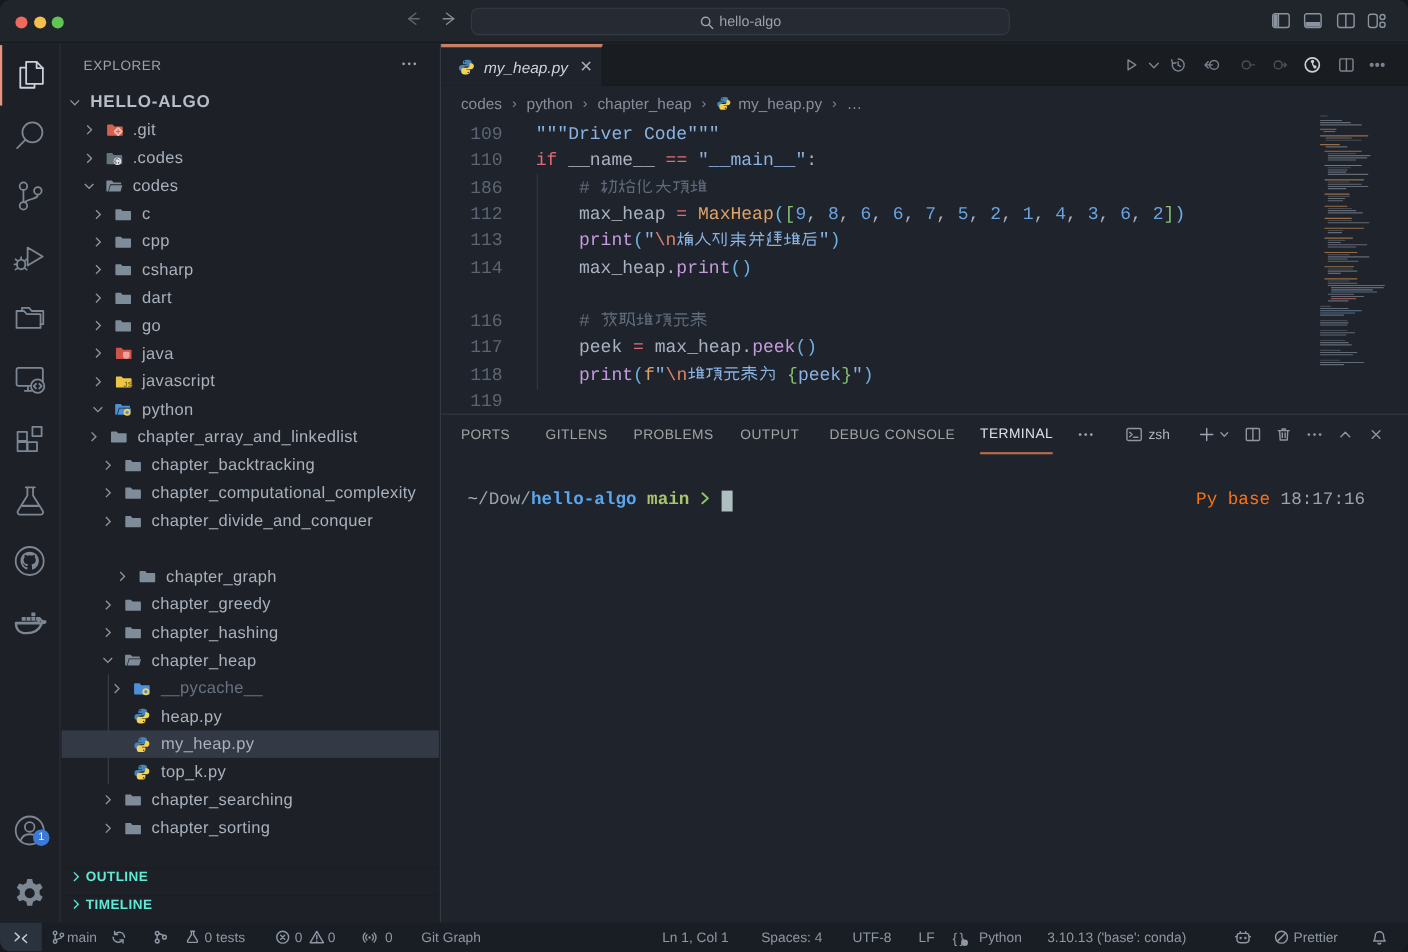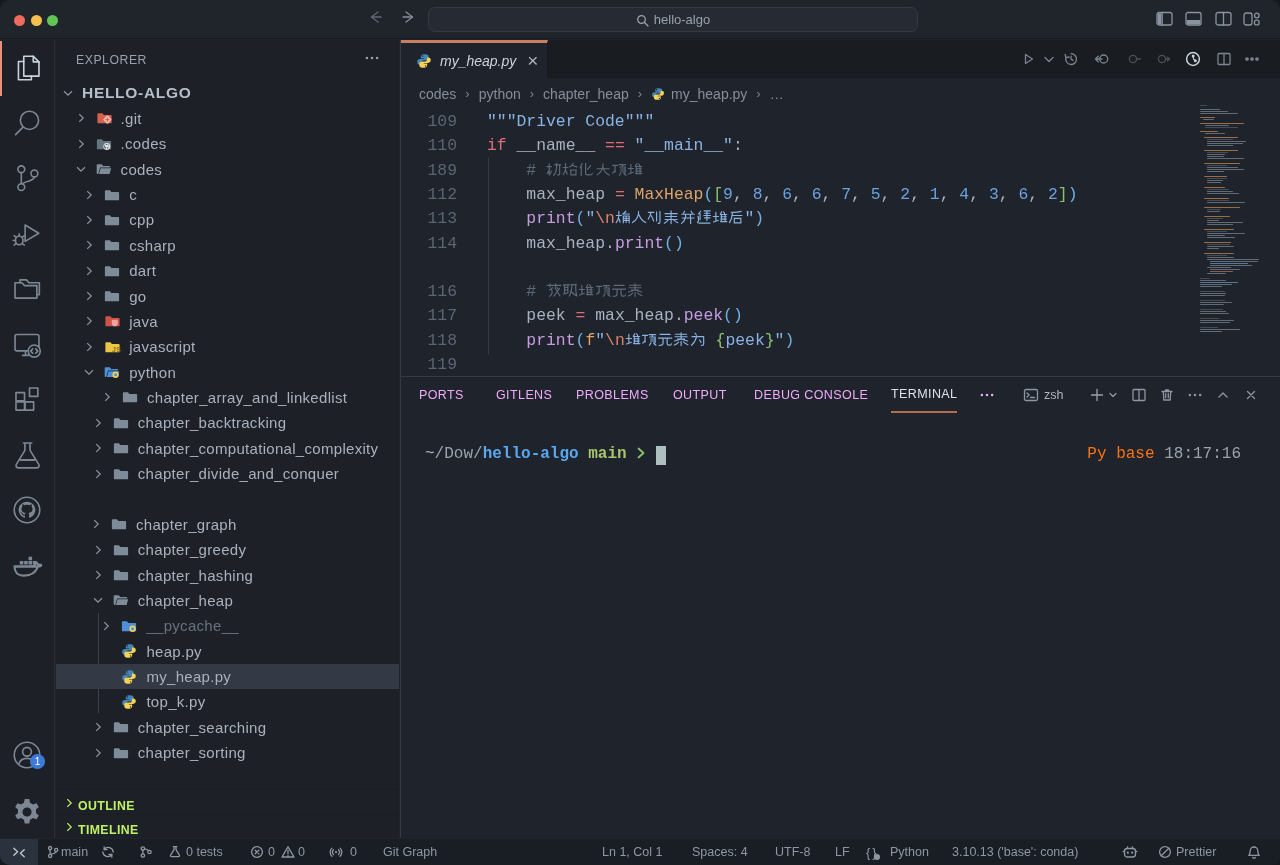--- a/index.html
+++ b/index.html
@@ -22,22 +22,22 @@
 .aicon.on{color:#c9d1dc}
 #actstrip{left:0;top:1px;width:2px;height:55px;background:#e8927c}
 
 #exph{left:20px;top:13px;font-size:12.3px;color:#99a1ad;letter-spacing:.5px}
 #expdots{left:308px;top:10px;color:#9aa2ae;font-size:15px;letter-spacing:1px}
 .trow{left:0;width:343px;height:25px;display:flex;align-items:center;color:#a9b1bd;font-size:15px;letter-spacing:.3px;white-space:nowrap}
 .trow .chev{width:14px;flex:0 0 14px;display:flex;justify-content:center;color:#8b94a0}
 .trow .ficon{width:17px;flex:0 0 17px;margin-left:8px;margin-right:8px;display:flex;align-items:center}
 .dim{color:#687180}
 .selrow{background:#333945}
-.shead{left:0;width:343px;height:24px;border-top:1px solid #1a1d22;display:flex;align-items:flex-end;
- font-size:12.3px;font-weight:bold;color:#bef264;letter-spacing:.4px}
+.shead{left:0;width:343px;height:24px;border-top:1px solid #1a1d22;display:flex;align-items:flex-start;
+ font-size:12.3px;font-weight:bold;color:#5eead4;letter-spacing:.4px}
 
 #tabstrip{left:0;top:0;width:880px;height:38px;background:#191d22;border-bottom:1px solid #16191d}
 #tab1{position:absolute;left:0;top:0;width:147px;height:38px;background:#1f232b;border-top:3px solid #c87f63;
  border-right:1px solid #16191d;display:flex;align-items:center;padding-left:15px}
 #tab1 .tname{font-style:italic;font-size:14px;color:#ccd3dc;margin-left:8px}
 #tab1 .tx{color:#aab2bd;margin-left:11px;font-size:14px}
 .eact{position:absolute;top:0;height:38px;display:flex;align-items:center;color:#858f9b}
 
 #crumbs{left:0;top:39px;width:880px;height:29px;display:flex;align-items:center;color:#868e9a;font-size:14px}
 .csep{margin:0 9px;color:#7d8591;font-size:13px}
@@ -48,21 +48,21 @@
 .lnum{position:absolute;left:0;width:56px;text-align:right;color:#5b6573;display:inline-block}
 .ctext{position:absolute;left:86px}
 .tx0{color:#a9b2c0}.kw{color:#e06c75}.op{color:#e06c75}.str{color:#8ab3e3}.esc{color:#de826b}
 .cmt{color:#5e6a79}.fn{color:#c79be0}.cls{color:#dfa368}.num{color:#6ba3e0}.pb{color:#6fb0e3}.bb{color:#86c172}
 #iguide{left:86.5px;top:50px;width:1px;height:196px;background:#333a44}
 
 #minimap{left:795px;top:0px;width:85px;height:346px}
 .mml{position:absolute;height:1.2px;border-radius:1px;opacity:.85}
 
 #panel{left:0;top:336px;width:880px;height:422px;background:#1f232b;border-top:1px solid #343a43}
-.ptab{position:absolute;top:0;height:36px;display:flex;align-items:center;font-size:12.5px;color:#f0abfc;letter-spacing:.4px}
+.ptab{position:absolute;top:0;height:36px;display:flex;align-items:center;font-size:12.5px;color:#a3a3a3;letter-spacing:.4px}
 .ptab.on{color:#dde2e9;border-bottom:2px solid #b56c4c}
 .picon{position:absolute;top:0;height:36px;display:flex;align-items:center;color:#8d96a2}
 #term{position:absolute;left:24px;top:68px;font-family:"Liberation Mono",monospace;font-size:16px;white-space:pre}
 #termR{position:absolute;right:40px;top:68px;font-family:"Liberation Mono",monospace;font-size:16px}
 #cursor{position:absolute;left:255px;top:69px;width:10px;height:19px;background:#aebfc0}
 
 #status{left:0;top:839px;width:1280px;height:26px;background:#191e24;display:flex;align-items:center;
  color:#8e97a3;font-size:12.5px;white-space:nowrap}
 #status svg{flex:0 0 auto}
 </style></head><body>
@@ -380,21 +380,21 @@
             <svg width="16" height="16" viewBox="0 0 16 16">
               <g fill="#4e90d8">
                 <use href="#folderop"></use>
               </g>
               <circle cx="11.6" cy="10.8" r="3.2" fill="#f0d05a"></circle>
               <circle cx="11.6" cy="10.8" r="1.5" fill="#4e90d8"></circle>
             </svg>
           </span>
           <span class="">python</span>
         </div>
-<div class="trow abs" style="top:344.9px;padding-left:44px">
+<div class="trow abs" style="top:344.9px;padding-left:22px">
           <span class="chev">
             <svg width="14" height="14" viewBox="0 0 16 16">
               <use href="#chevr"></use>
             </svg>
           </span>
           <span class="ficon">
             <svg width="16" height="16" viewBox="0 0 16 16" fill="#7e8c99">
               <use href="#folder"></use>
             </svg>
           </span>
@@ -432,21 +432,21 @@
               <use href="#chevr"></use>
             </svg>
           </span>
           <span class="ficon">
             <svg width="16" height="16" viewBox="0 0 16 16" fill="#7e8c99">
               <use href="#folder"></use>
             </svg>
           </span>
           <span class="">chapter_divide_and_conquer</span>
         </div>
-<div class="trow abs" style="top:471.8px;padding-left:33px">
+<div class="trow abs" style="top:471.8px;padding-left:48px">
           <span class="chev">
             <svg width="14" height="14" viewBox="0 0 16 16">
               <use href="#chevr"></use>
             </svg>
           </span>
           <span class="ficon">
             <svg width="16" height="16" viewBox="0 0 16 16" fill="#7e8c99">
               <use href="#folder"></use>
             </svg>
           </span>
@@ -645,21 +645,21 @@
             <use href="#pyfile"></use>
           </svg>
           <span>my_heap.py</span>
           <span class="csep">›</span>
           <span>…</span>
         </div>
 <div id="code" class="abs">
           <div id="iguide" class="abs"></div>
 <div class="cl" style="top:2.0px"><span class="lnum">109</span><span class="ctext"><span class="str">"""Driver Code"""</span></span></div>
 <div class="cl" style="top:26.3px"><span class="lnum">110</span><span class="ctext"><span class="kw">if</span><span class="tx0"> __name__ </span><span class="op">==</span><span class="str"> "__main__"</span><span class="tx0">:</span></span></div>
-<div class="cl" style="top:50.6px"><span class="lnum">189</span><span class="ctext"><span class="cmt">    # <span style="letter-spacing:0"><svg width="16.2" height="17" viewBox="0 0 16 16" style="vertical-align:-3px" fill="none" stroke="#5e6a79" stroke-width="1.15" stroke-linecap="round">
+<div class="cl" style="top:50.6px"><span class="lnum">186</span><span class="ctext"><span class="cmt">    # <span style="letter-spacing:0"><svg width="16.2" height="17" viewBox="0 0 16 16" style="vertical-align:-3px" fill="none" stroke="#5e6a79" stroke-width="1.15" stroke-linecap="round">
                     <path d="M3.2 2.5v11M1 5.2h4.3M3.2 8.5 1.2 12M5.5 9.5 3.8 12.7M8.5 3.5h6M10.5 2v2.5c0 4-.8 7-3 9.5M13.5 3.5v8.5c0 1-.5 1.5-2 1.3"></path>
                   </svg><svg width="16.2" height="17" viewBox="0 0 16 16" style="vertical-align:-3px" fill="none" stroke="#5e6a79" stroke-width="1.15" stroke-linecap="round">
                     <path d="M3.5 2v4M1.2 6h4.6M3.8 6c-.4 3-1.3 5.5-2.8 7M3.2 8.2c1 1.5 1.6 3 1.8 4.4M7.5 5.5c1.5-.8 3-2.3 3.5-3.5M10 3.5c1.5 1 3.5 1.7 4.8 1.9M8.2 8.5h6M8.8 8.5v4.8h5v-4.8"></path>
                   </svg><svg width="16.2" height="17" viewBox="0 0 16 16" style="vertical-align:-3px" fill="none" stroke="#5e6a79" stroke-width="1.15" stroke-linecap="round">
                     <path d="M4 2 2.3 6.2M3.2 4.5V14M7.5 2v9.5c0 1.3.7 1.8 2 1.8h3c1 0 1.5-.4 1.7-1.6M12.5 4 9.5 7.8"></path>
                   </svg><svg width="16.2" height="17" viewBox="0 0 16 16" style="vertical-align:-3px" fill="none" stroke="#5e6a79" stroke-width="1.15" stroke-linecap="round">
                     <path d="M2 7.3h12M8 2.3c0 4-2 8.5-5.8 11M8 6c.8 3.5 3.3 6.3 6 7.5"></path>
                   </svg><svg width="16.2" height="17" viewBox="0 0 16 16" style="vertical-align:-3px" fill="none" stroke="#5e6a79" stroke-width="1.15" stroke-linecap="round">
                     <path d="M1.5 4h5M4 4v6.5M1.8 11.5c1-.8 1.7-1.7 2.2-2.8M8 3.2h6.5M11.2 3.2v2.3M8.7 5.5h5.3v5.8M9.5 7.5h3.5M9.5 9.5h3.5M9.8 11.3 8.3 13.7M12.5 11.3c.6 1 1.5 1.9 2.3 2.4"></path>
                   </svg><svg width="16.2" height="17" viewBox="0 0 16 16" style="vertical-align:-3px" fill="none" stroke="#5e6a79" stroke-width="1.15" stroke-linecap="round">

